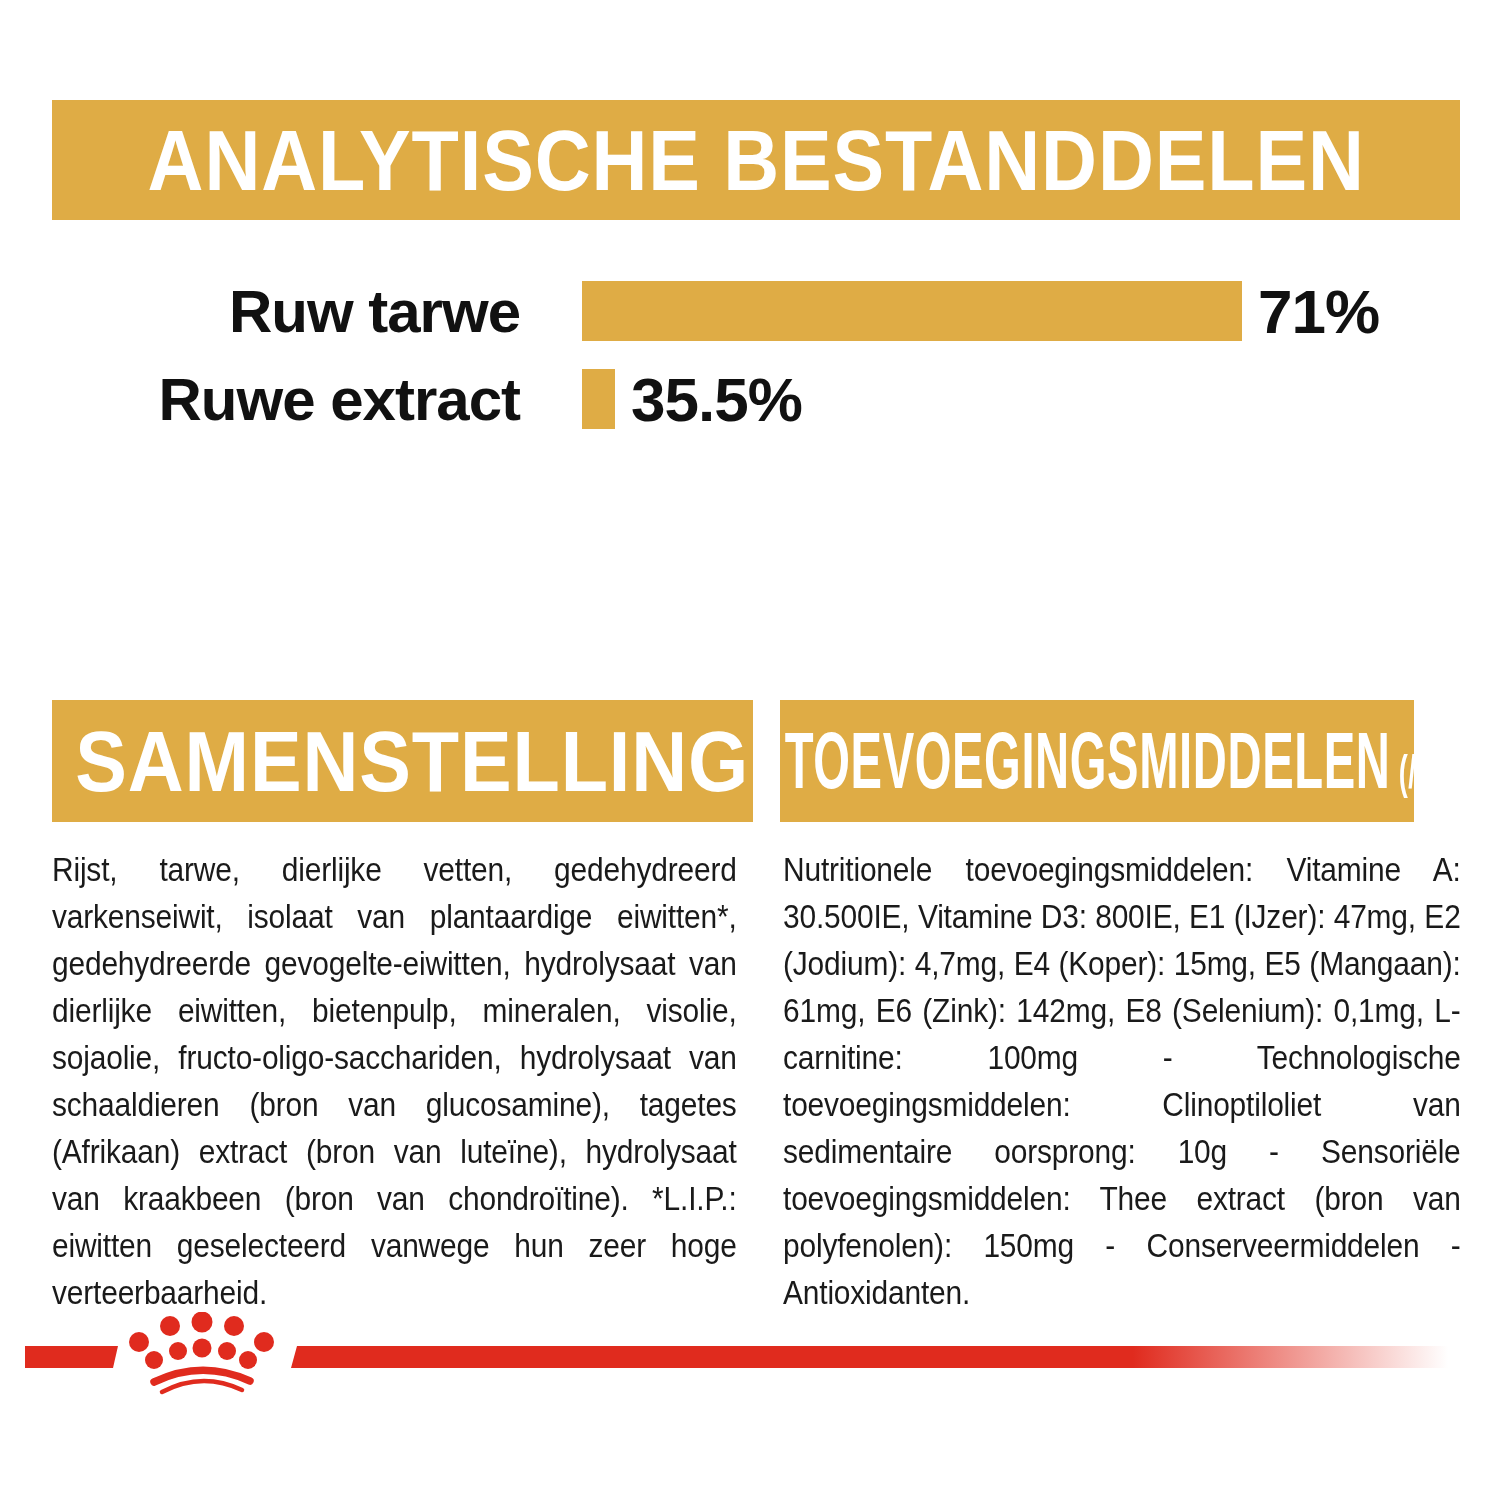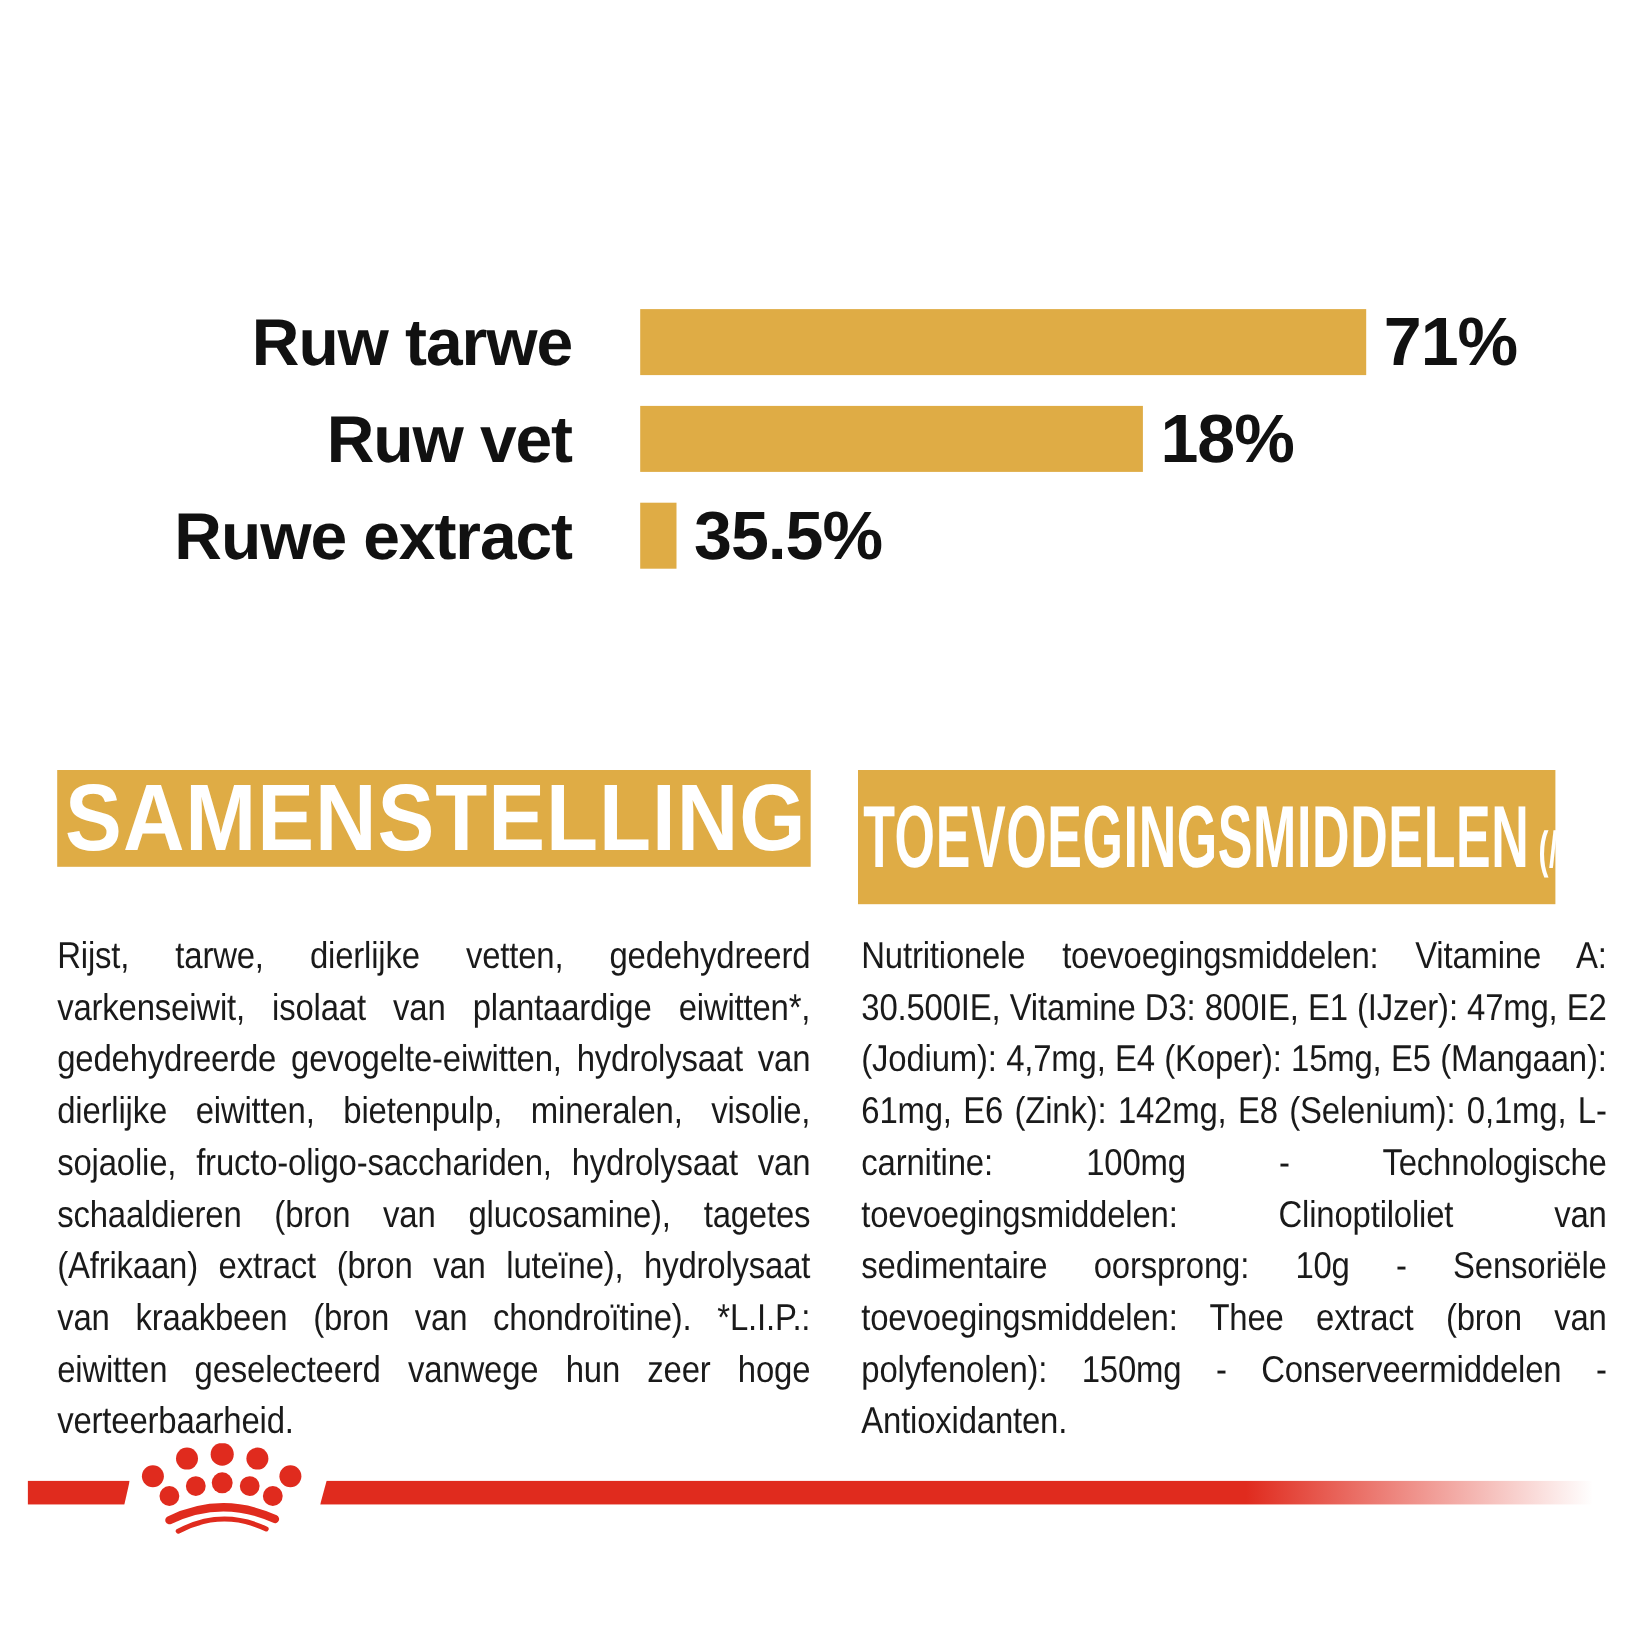--- a/index.html
+++ b/index.html
@@ -25,21 +25,21 @@
     letter-spacing:-1px; white-space:nowrap;
   }
   .bar {
     height:60px; background:#dfac45; margin-left:62px; flex:0 0 auto;
   }
   .bar-value {
     margin-left:16px; font-size:62px; font-weight:bold; color:#111111; letter-spacing:-1px;
   }
 
   
-  #comp-banner { left:52px; top:700px; width:685px; height:88px; }
+  #comp-banner { left:52px; top:700px; width:685px; height:122px;padding-left:16px; }
   #comp-banner .banner-text { font-size:86px; transform:scaleX(0.90); transform-origin:left; padding-left:8px; }
   #add-banner { left:780px; top:700px; width:634px; height:122px; }
   #add-banner .banner-text { font-size:80px; transform:scaleX(0.59); transform-origin:left; padding-left:8px; }
   #add-banner .banner-suffix { font-size:46px; font-weight:bold; margin-left:14px; }
 
   .body-col {
     position:absolute; top:846px; color:#1a1a1a;
     font-size:34px; line-height:47px; text-align:justify;
     transform:scaleX(0.88); transform-origin:left top; letter-spacing:-0.2px;
   }
@@ -57,31 +57,29 @@
     background:linear-gradient(to right, #e02b1e 0%, #e02b1e 72%, rgba(224,43,30,0) 99%);
     clip-path:polygon(6px 0, 100% 0, 100% 100%, 0 100%);
   }
   #crown { position:absolute; left:118px; top:1312px; width:168px; height:92px; }
 </style>
 </head>
 <body>
 
 <div id="canvas">
 
+  <div id="top-banner" class="gold-banner">
+    <span class="banner-text">ANALYTISCHE BESTANDDELEN</span>
+  </div>
 
   <div id="chart">
     <div class="chart-row">
       <div class="chart-label">Ruw tarwe</div>
       <div class="bar" style="width: 660px; background: rgb(223, 172, 69);"></div>
       <div class="bar-value">71%</div>
-    </div>
-    <div class="chart-row">
-      <div class="chart-label">Ruw vet</div>
-      <div class="bar" style="width: 457px; background: rgb(223, 172, 69);"></div>
-      <div class="bar-value">18%</div>
     </div>
     <div class="chart-row">
       <div class="chart-label">Ruwe extract</div>
       <div class="bar" style="width: 33px; background: rgb(223, 172, 69);"></div>
       <div class="bar-value">35.5%</div>
     </div>
   </div>
 
   <div id="comp-banner" class="gold-banner">
     <span class="banner-text">SAMENSTELLING</span>

